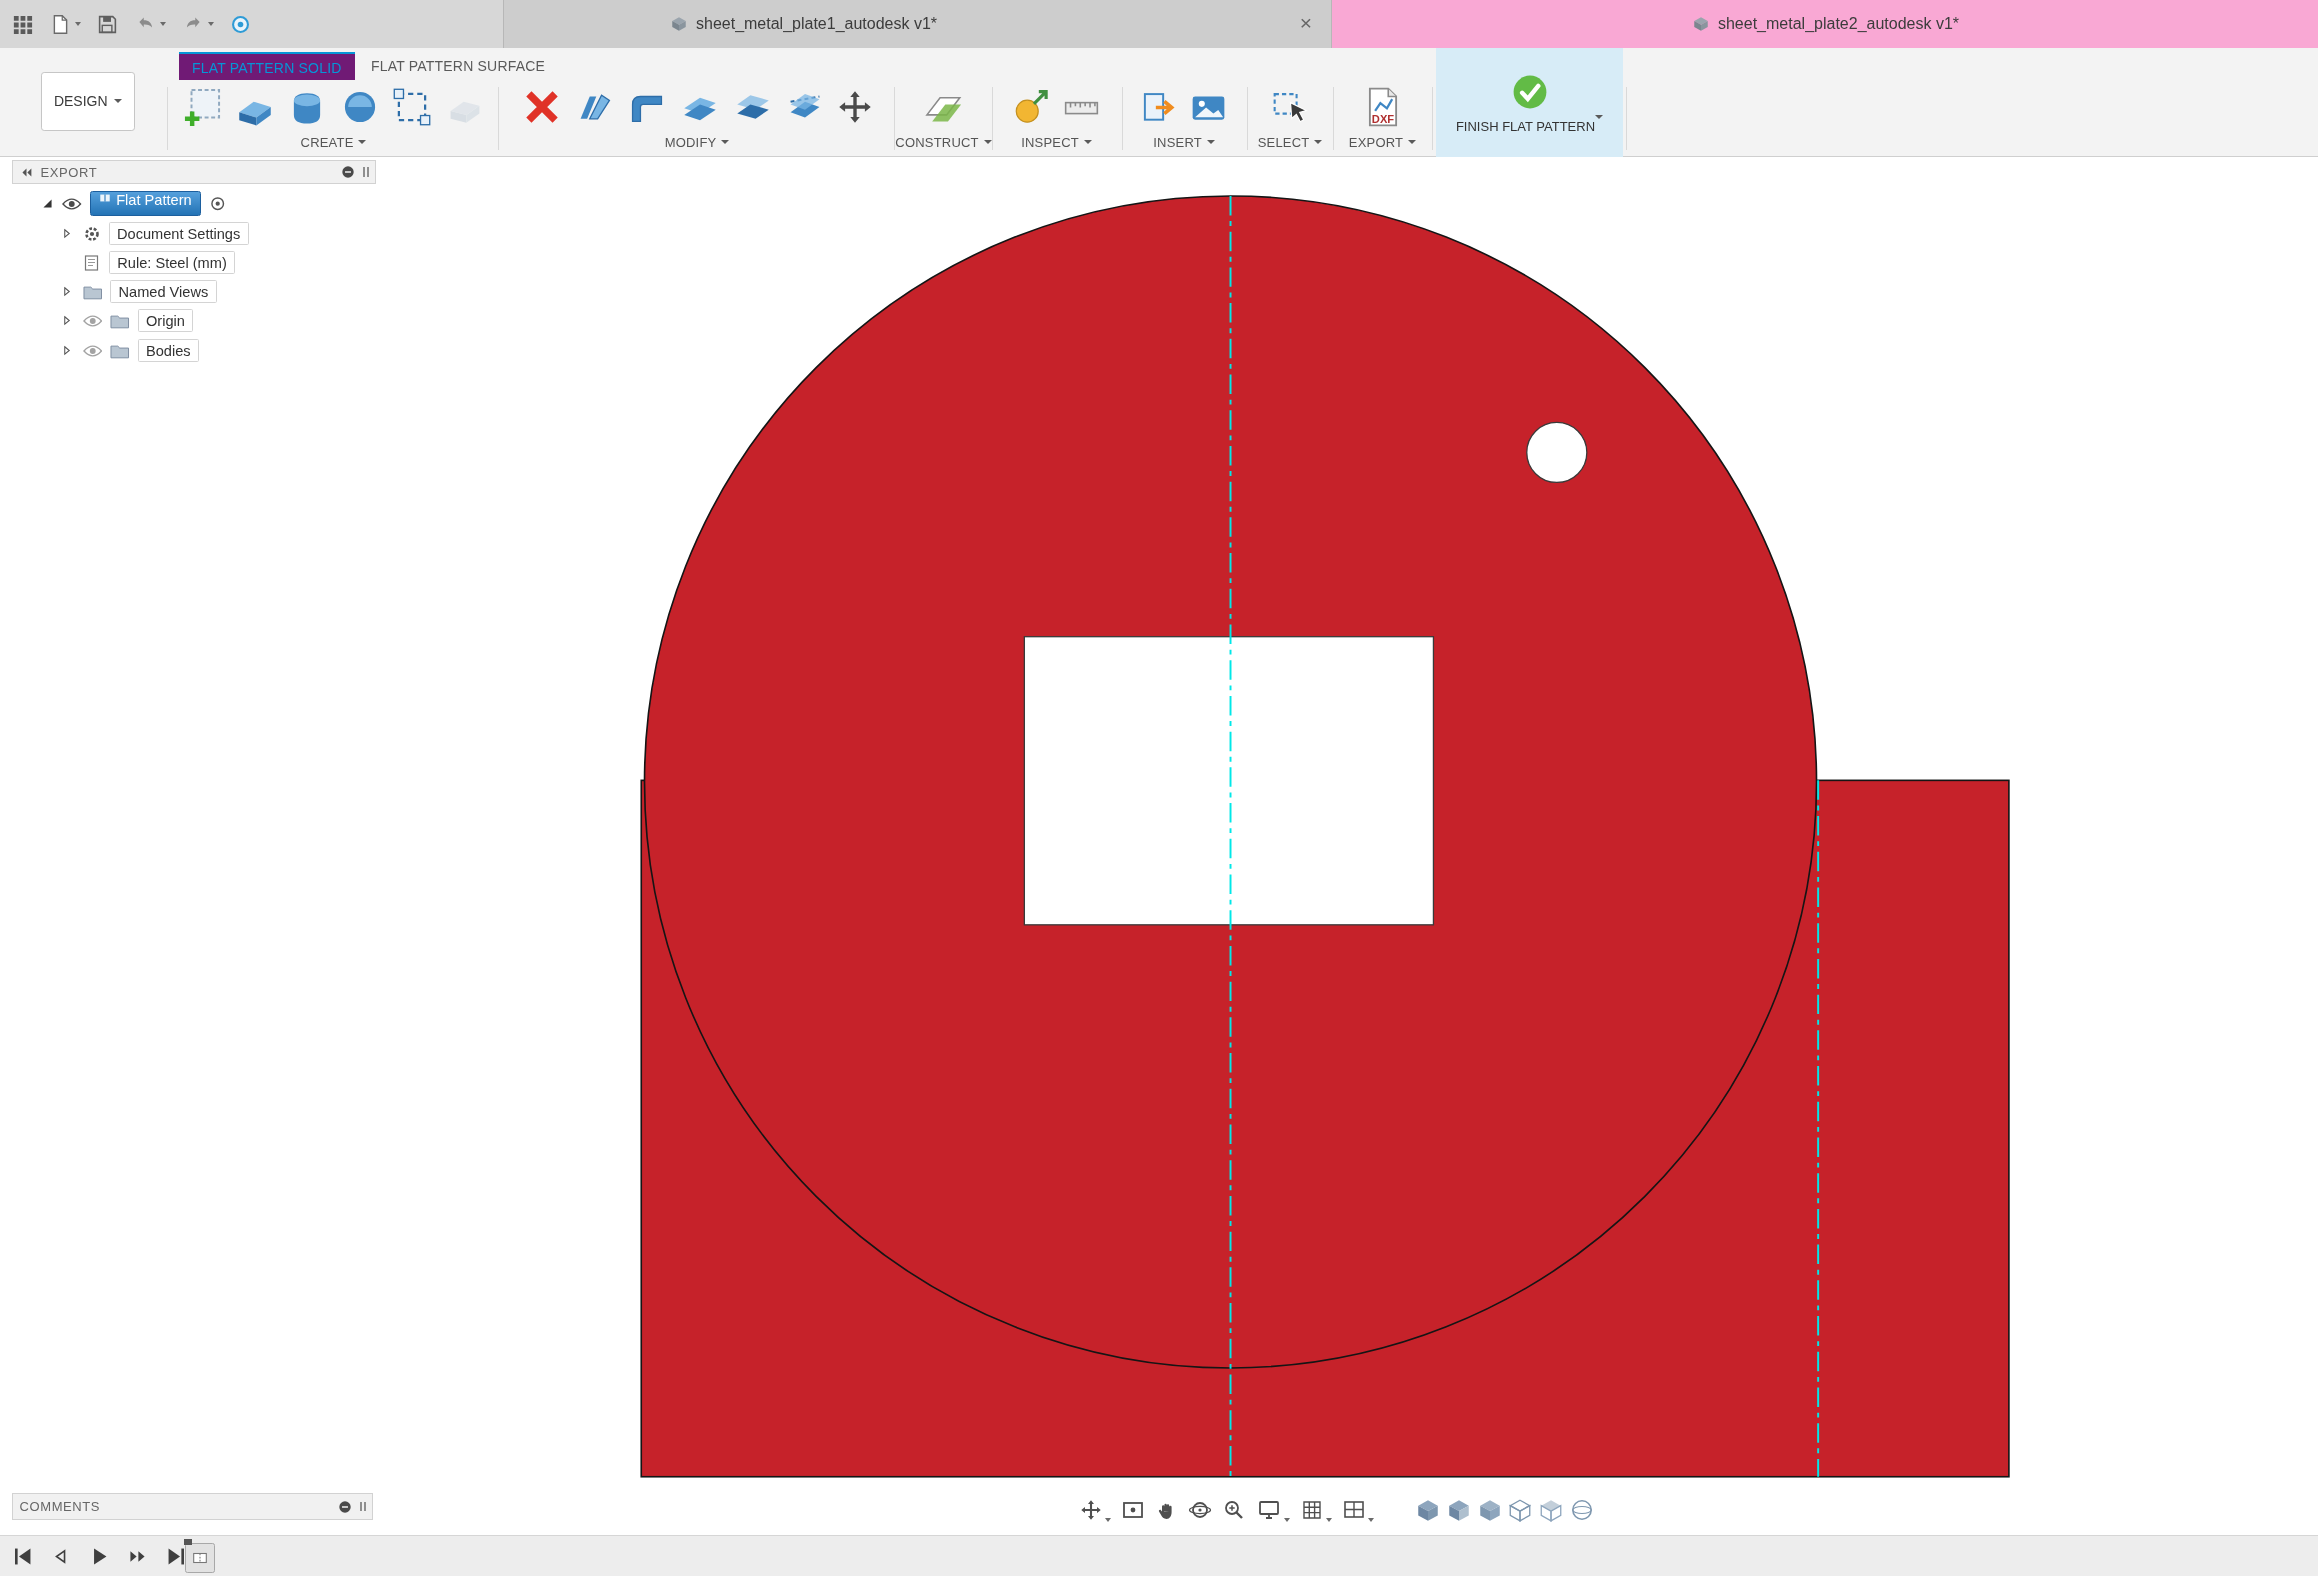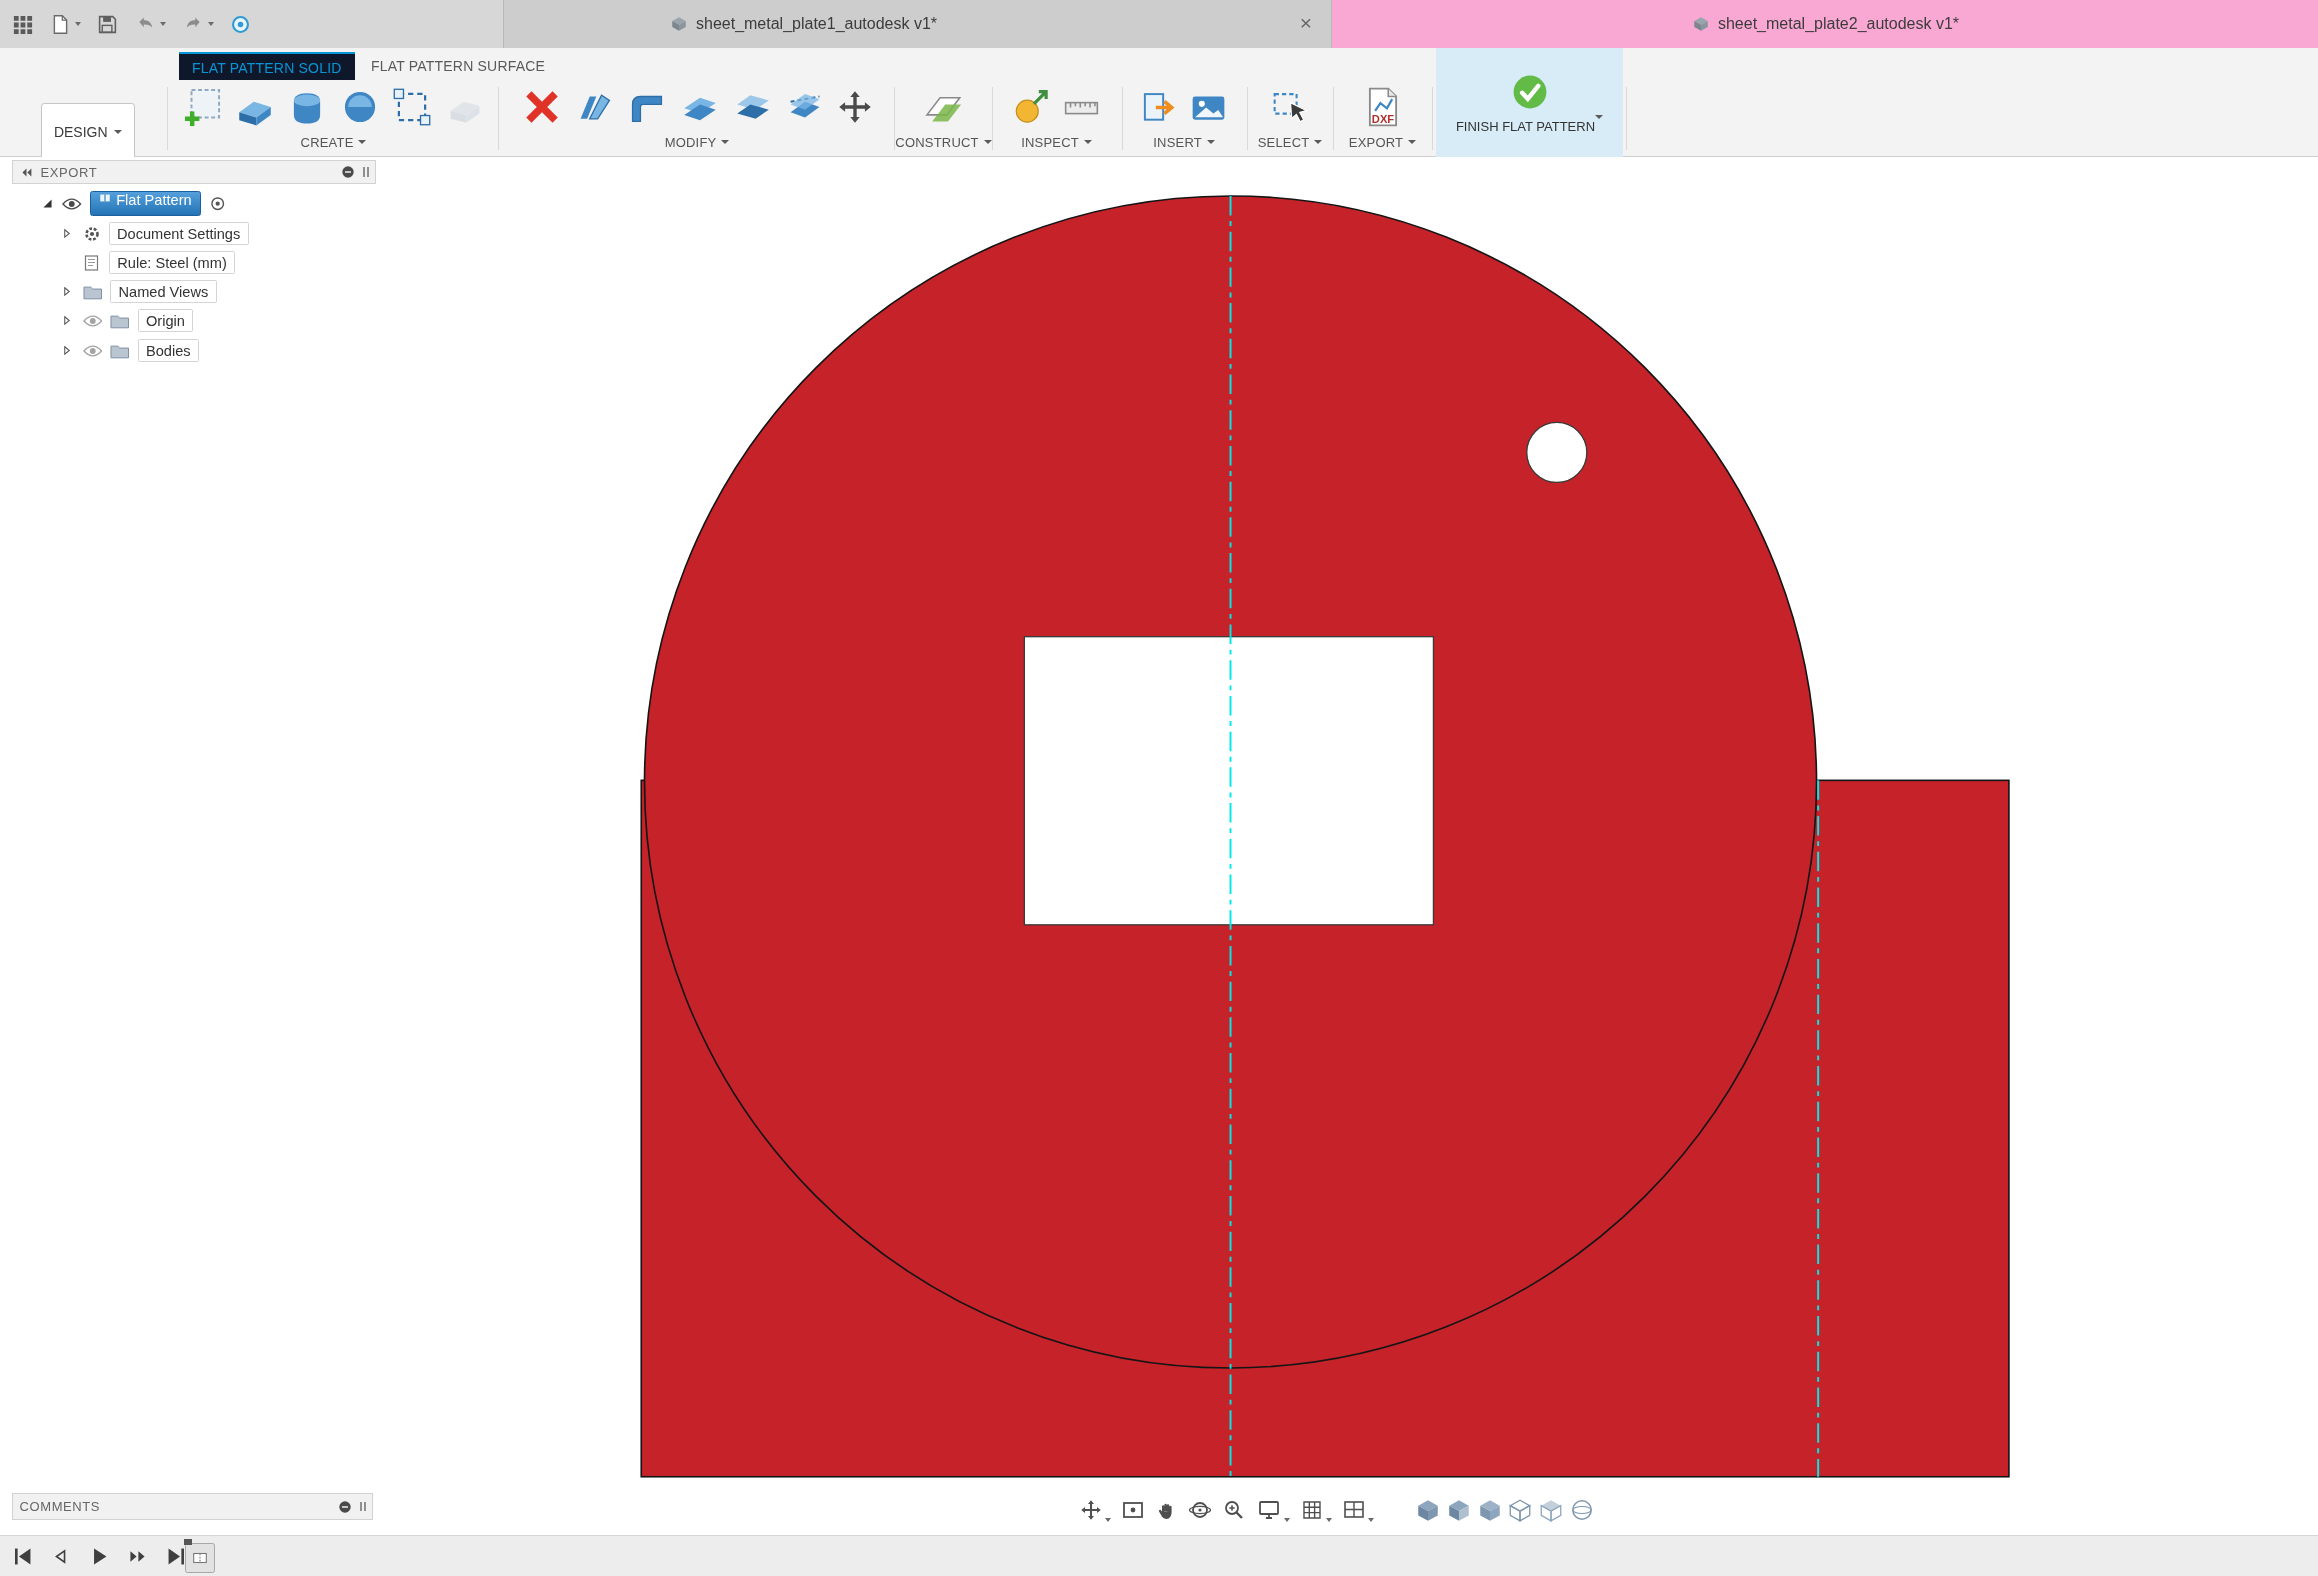--- a/index.html
+++ b/index.html
@@ -12,24 +12,24 @@
   .tb-btn svg{display:block;}
   .doc-tab1{position:absolute;left:503px;top:0;width:829px;height:48px;background:#cdcdcd;
             border-left:0.8px solid #b7b7b7;border-right:0.8px solid #b7b7b7;display:flex;align-items:center;padding-left:166px;box-sizing:border-box;}
   .doc-tab1 .lbl{font-size:16px;color:#3c3c3c;margin-left:8px;}
   .tab-close{position:absolute;right:13px;top:11.4px;font-size:21px;color:#666;line-height:24px;width:24px;text-align:center;}
   .tb-right{position:absolute;left:1332px;top:0;right:0;height:48px;background:#f9a8d4;display:flex;align-items:center;justify-content:center;}
   .tb-right .lbl{font-size:16px;color:#3c3c3c;margin-left:8px;}
   
   .ribbon{position:absolute;left:0;top:48px;width:2319px;height:109px;background:#f3f3f3;border-bottom:0.8px solid #cfcfcf;box-sizing:border-box;}
   .rtab{position:absolute;top:4px;height:28px;line-height:28px;padding:0 13px;font-size:14px;letter-spacing:0.2px;}
-  .rtab-solid{left:179px;background:#0f172a;color:var(--c-tab-teal,#0696d7);border-top:2.4px solid var(--c-tab-teal,#0696d7);box-sizing:border-box;}
+  .rtab-solid{left:179px;background:#701a75;color:var(--c-tab-teal,#0696d7);border-top:2.4px solid var(--c-tab-teal,#0696d7);box-sizing:border-box;}
   .rtab-surface{left:358px;color:#5a5a5a;}
   .design-btn{position:absolute;left:41px;top:23.5px;width:92px;height:57px;background:#fff;border:0.8px solid #c6c6c6;border-radius:3.2px;
-              display:flex;align-items:center;justify-content:center;gap:6.5px;font-size:14px;color:#3a3a3a;margin-top:31px;}
+              display:flex;align-items:center;justify-content:center;gap:6.5px;font-size:14px;color:#3a3a3a;}
   .rsep{position:absolute;top:39px;height:63px;width:0.8px;background:#d9d9d9;}
   .rgroup{position:absolute;top:32px;height:76px;display:flex;flex-direction:column;align-items:center;justify-content:space-between;box-sizing:border-box;padding-bottom:6.5px;}
   .rgroup .icons{display:flex;align-items:center;gap:10.6px;flex:1;}
   .rgroup .glabel{display:flex;align-items:center;gap:4.9px;font-size:13px;color:#555;letter-spacing:0.2px;}
   .rbtn{display:flex;align-items:center;justify-content:center;}
   .i52{width:42px;height:42px;} .i48{width:39px;height:39px;} .i44{width:36px;height:36px;}
   .finish-group{position:absolute;left:1436px;top:0;width:187px;height:109px;background:var(--c-finish-bg,#d7ecf7);
                 display:flex;flex-direction:column;align-items:center;justify-content:center;gap:6.5px;}
   .caret{width:0;height:0;border-left:4px solid transparent;border-right:4px solid transparent;border-top:4.9px solid #5a5a5a;}
   .caret-sm{width:0;height:0;border-left:3.2px solid transparent;border-right:3.2px solid transparent;border-top:4px solid #6a6a6a;}

